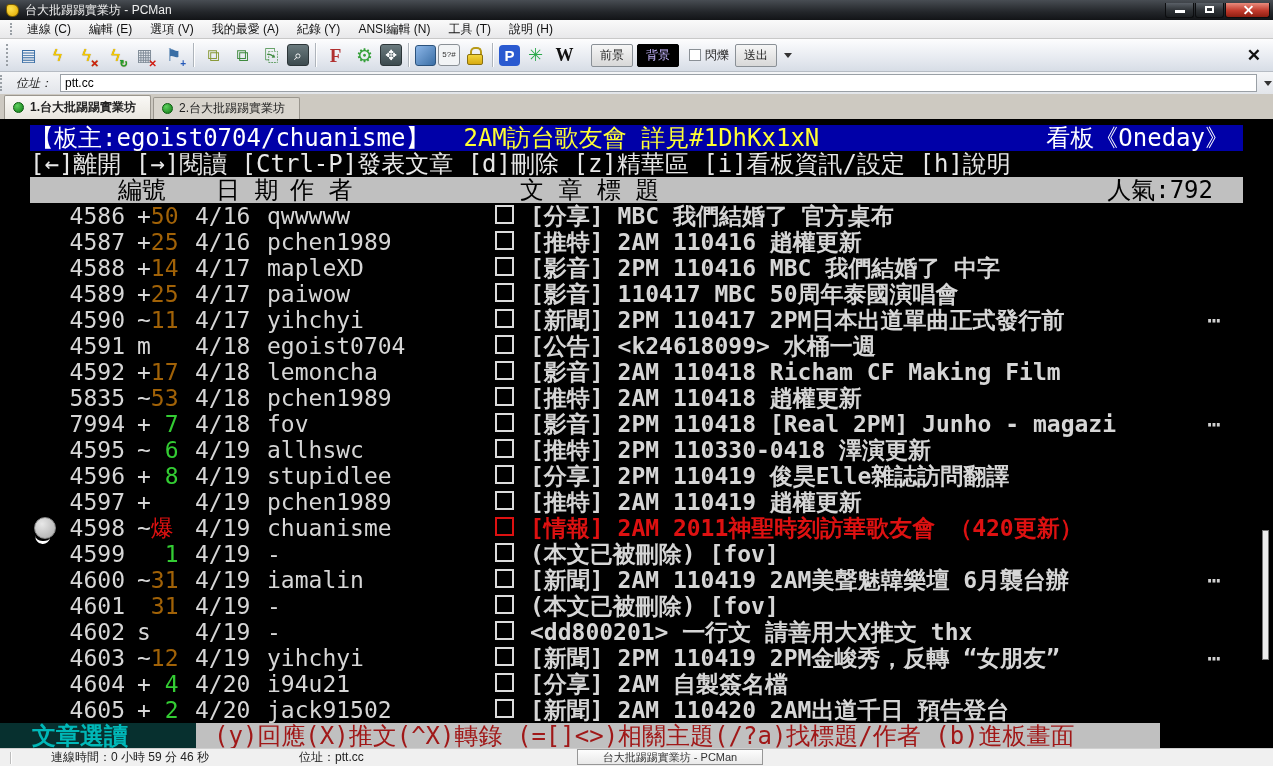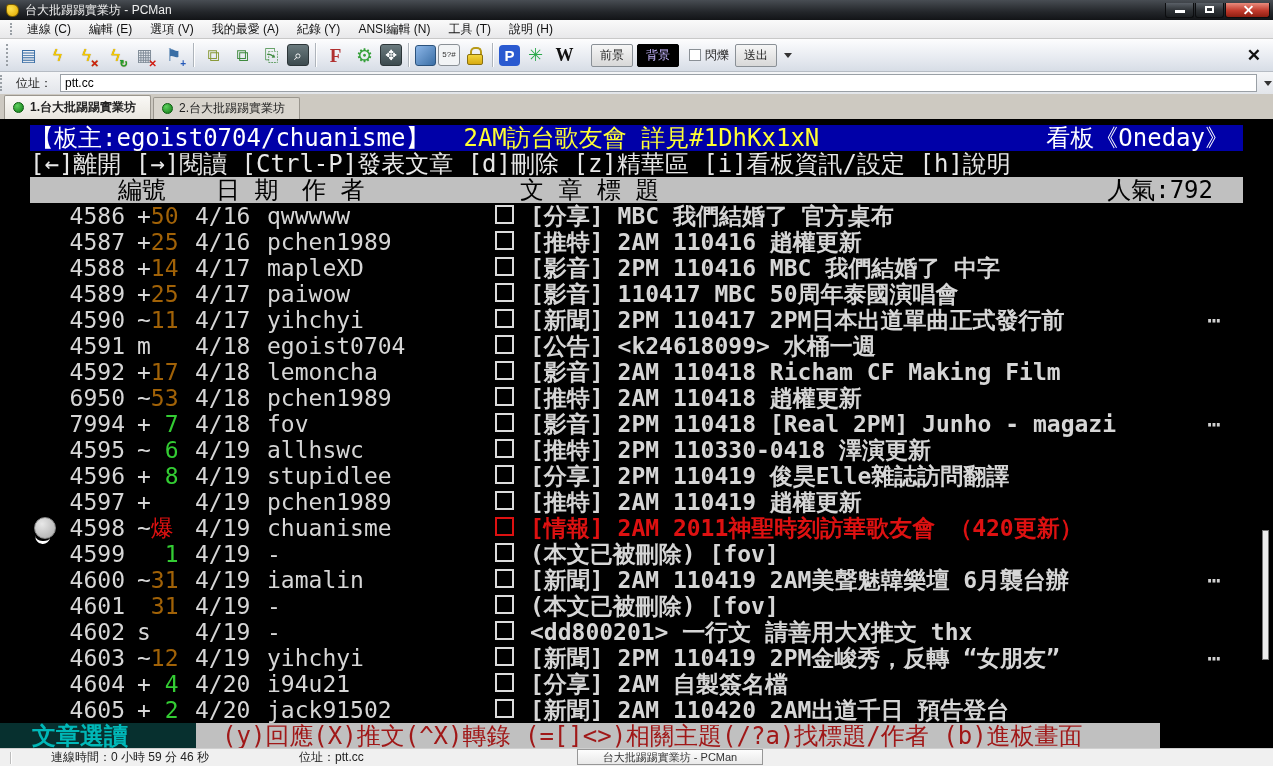--- a/index.html
+++ b/index.html
@@ -60,21 +60,21 @@
   .tbtn.dark{background:#000;color:#c4b5fd;border-color:#000;}
   .chk{width:12px;height:12px;border:1px solid #8a9096;background:#fff;display:inline-block;margin:0 4px 0 8px;vertical-align:-2px;}
   .blinklabel{font-size:12px;color:#222;margin-right:4px;}
   .sendwrap{display:flex;align-items:center;}
   .dropdown-arrow{width:0;height:0;border-left:4px solid transparent;border-right:4px solid transparent;border-top:5px solid #333;margin-left:5px;}
   .toolbar-close{margin-left:auto;margin-right:12px;font-size:17px;font-weight:bold;color:#111;}
 
   
   .addressbar{position:absolute;left:0;top:72px;width:1273px;height:22px;
     background:linear-gradient(#f5f6f8,#e2e5ea);display:flex;align-items:center;font-size:12px;color:#222;}
-  .addr-label{margin:0 8px 0 8px;}
+  .addr-label{margin:0 8px 0 8px;font-style:italic;}
   .addr-input{flex:1;height:18px;border:1px solid #9aa0a6;background:#fff;font-size:12px;
     font-family:"Liberation Sans",sans-serif;padding:0 4px;color:#000;}
   .addr-drop{width:16px;display:flex;justify-content:center;}
 
   
   .tabbar{position:absolute;left:0;top:94px;width:1273px;height:25px;
     background:#cdc9c1;display:flex;align-items:flex-end;padding-left:4px;}
   .tab{height:22px;display:flex;align-items:center;padding:0 14px 0 8px;font-size:12px;color:#222;
     border:1px solid #9a968e;border-bottom:none;background:#d9d5cd;margin-right:2px;border-radius:2px 2px 0 0;}
   .tab.active{background:linear-gradient(#faf9f6,#e9e6df);height:24px;font-weight:bold;}
@@ -84,42 +84,42 @@
   
   .terminal{position:absolute;left:0;top:119px;width:1273px;height:629px;background:#000;
     font-family:"DejaVu Sans Mono","DejaVu Sans",monospace;padding-top:6px;overflow:hidden;}
   .tline{height:26px;line-height:26px;white-space:nowrap;}
   .bbshdr{margin:0 30px 0 30px;background:#0000a8;color:#fff;font-size:24px;display:flex;}
   .bbshdr .mid{color:#ffff33;margin-left:34px;}
   .bbshdr .right{margin-left:auto;margin-right:14px;}
   .navline{color:#e8e8e8;font-size:24px;padding-left:30px;border-radius:9px;}
   .colhdr{margin:0 30px 0 30px;background:#c0c0c0;color:#000;font-size:24px;position:relative;}
   .colhdr .h-num{position:absolute;left:53px;margin-left:35px;} .colhdr .h-date{position:absolute;left:186px;}
-  .colhdr .h-author{position:absolute;left:272px;} .colhdr .h-title{position:absolute;left:490px;}
+  .colhdr .h-author{position:absolute;left:260px;} .colhdr .h-title{position:absolute;left:490px;}
   .colhdr .h-pop{position:absolute;right:30px;}
 
   .trow{position:relative;display:flex;color:#d6d6d6;font-size:23px;height:26px;line-height:26px;padding-left:30px;}
   .cnum{width:95px;text-align:right;}
   .cpush{margin-left:12px;width:50px;white-space:pre;}
   .pval.y{color:#a16207;} .pval.g{color:#33cc33;} .pval.r{color:#dd1111;}
   .cdate{margin-left:8px;width:62px;}
   .cauthor{margin-left:10px;width:218px;overflow:hidden;}
   .cbox{width:19px;height:19px;border:2px solid #dcdcdc;margin:2px 16px 0 10px;flex:none;}
   .cbox.boxr{border-color:#dd1111;}
   .ctitle{flex:1;overflow:hidden;font-weight:bold;}
   .ctitle.r{color:#dd1111;}
   .cell{position:absolute;right:52px;color:#cfcfcf;}
   .mcursor{position:absolute;left:34px;top:2px;width:22px;height:22px;border-radius:50%;
     background:radial-gradient(circle at 35% 30%,#e8e8e8,#a8a8a8);border:1px solid #888;}
   .mcursor::after{content:"";position:absolute;left:0px;top:17px;width:15px;height:6px;
     border-bottom:3px solid #fff;border-radius:0 0 9px 9px;transform:rotate(6deg);}
 
   .footerline{display:flex;font-size:24px;}
   .f-mode{width:196px;padding-left:32px;background:#07302f;color:#00b8b8;font-weight:bold;flex:none;}
-  .f-hint{width:964px;background:#c0c0c0;color:#a01818;padding-left:26px;flex:none;overflow:hidden;}
+  .f-hint{width:964px;background:#c0c0c0;color:#a01818;padding-left:18px;flex:none;overflow:hidden;}
   .f-rest{flex:1;background:#000;}
 
   .scrollmark{position:absolute;left:1262px;top:530px;width:7px;height:130px;background:#ededed;border:1px solid #777;}
 
   
   .statusbar{position:absolute;left:0;top:748px;width:1273px;height:18px;background:#f0f0f0;
     border-top:1px solid #cfcfcf;font-size:12px;color:#222;display:flex;align-items:center;}
   .sb-sep{width:1px;height:12px;background:#bdbdbd;box-shadow:1px 0 0 #fff;margin:0 10px;}
   .sb-time{margin-left:30px;}
   .sb-addr{margin-left:90px;}
@@ -326,21 +326,21 @@
       </div>
       <div class="trow" data-interactable="true">
         <span class="cnum" data-interactable="false">4592</span>
         <span class="cpush" data-interactable="false"><span class="ppre" data-interactable="false">+</span><span class="pval y" data-interactable="false">17</span></span>
         <span class="cdate" data-interactable="false">4/18</span>
         <span class="cauthor" data-interactable="false">lemoncha</span>
         <span class="cbox" data-interactable="true"></span>
         <span class="ctitle " data-interactable="false">[影音] 2AM 110418 Richam CF Making Film</span>
       </div>
       <div class="trow" data-interactable="true">
-        <span class="cnum" data-interactable="false">6950</span>
+        <span class="cnum" data-interactable="false">5835</span>
         <span class="cpush" data-interactable="false"><span class="ppre" data-interactable="false">~</span><span class="pval y" data-interactable="false">53</span></span>
         <span class="cdate" data-interactable="false">4/18</span>
         <span class="cauthor" data-interactable="false">pchen1989</span>
         <span class="cbox" data-interactable="true"></span>
         <span class="ctitle " data-interactable="false">[推特] 2AM 110418 趙權更新</span>
       </div>
       <div class="trow" data-interactable="true">
         <span class="cnum" data-interactable="false">7994</span>
         <span class="cpush" data-interactable="false"><span class="ppre" data-interactable="false">+</span><span class="pval g" data-interactable="false"> 7</span></span>
         <span class="cdate" data-interactable="false">4/18</span>

